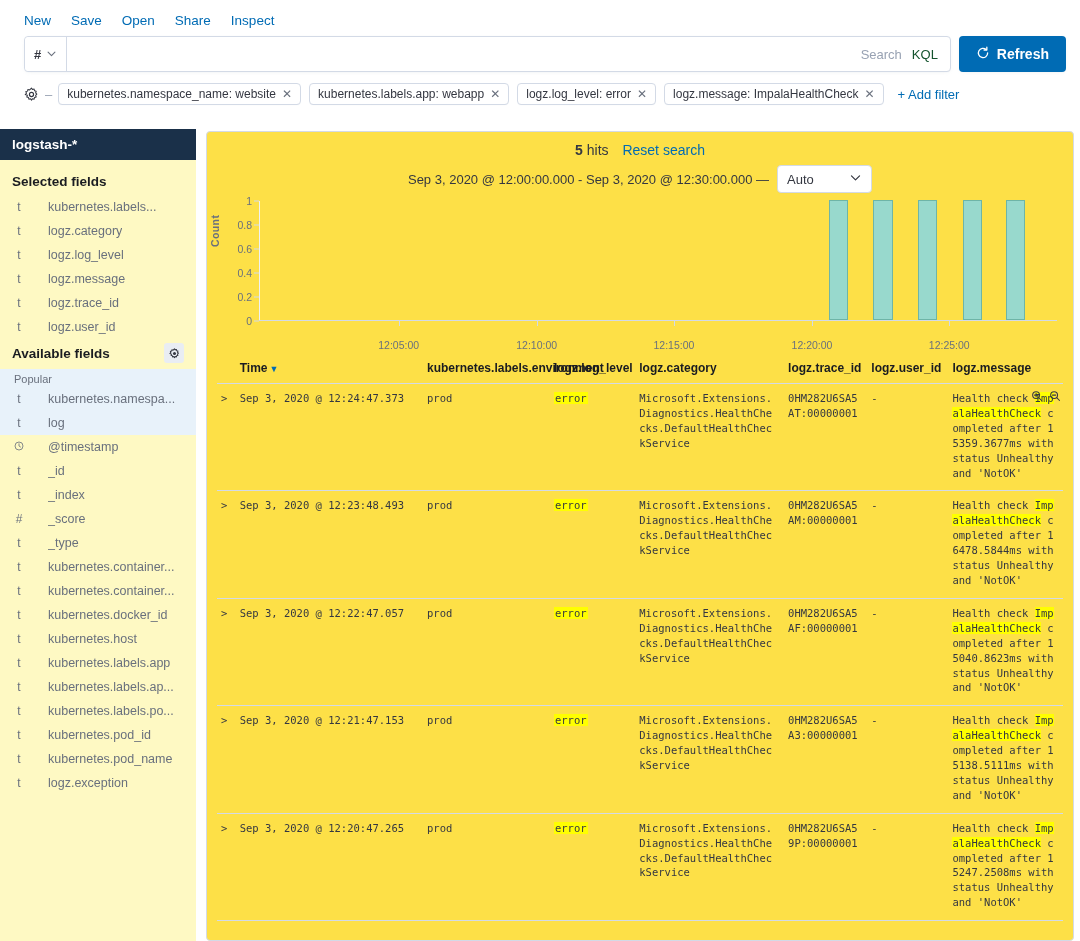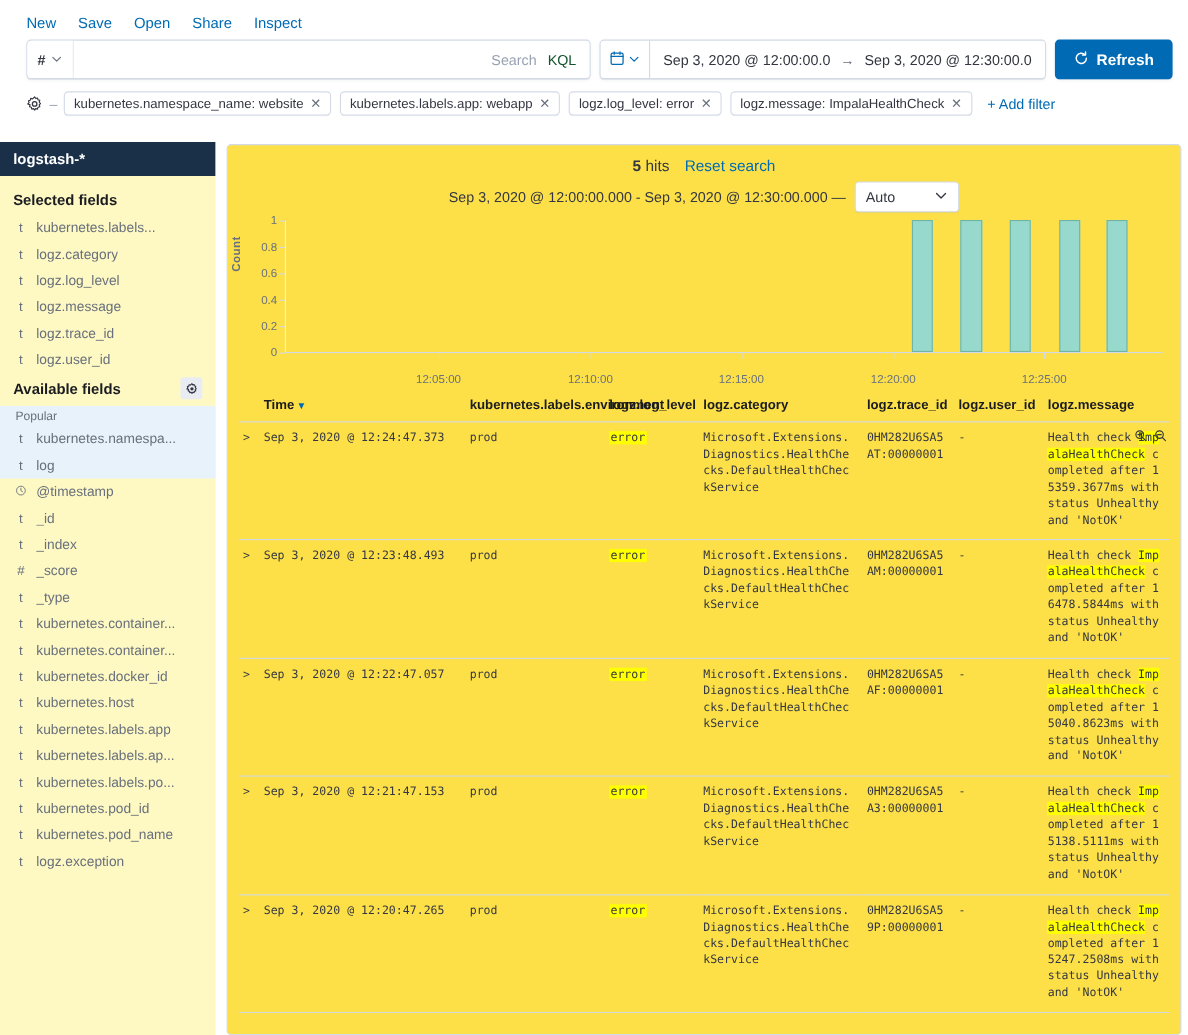--- a/index.html
+++ b/index.html
@@ -107,21 +107,21 @@
   }
   .gear-sq {
     width:20px;height:20px;border-radius:3px;background:#e9edf3;
     display:flex;align-items:center;justify-content:center;cursor:pointer;
   }
   .field {
     display:flex; align-items:center; gap:9px;
     padding: 5px 12px 5px 14px; font-size:12.5px; color:#69707d; cursor:pointer;
   }
   .field .ftype { width:10px; text-align:center; color:#69707d; font-size:12px; flex:0 0 10px;}
-  .field .fname { overflow:hidden; white-space:nowrap; }
+  .field .fname { overflow:hidden; white-space:nowrap;margin-left:15px; }
   .popular-block { background:#e8f2fa; }
   .popular-label { font-size:11px; color:#69707d; padding: 4px 12px 2px 14px; }
 
   
   .content { flex:1 1 auto; padding: 2px 6px 0 10px; overflow:hidden; }
   .panel {
     border:1px solid #d3dae6; border-radius:4px; background:#fde047;
     height: 100%; overflow:hidden;
   }
   .hits-row {
@@ -211,40 +211,20 @@
         <span>
           <svg width="11" height="11" viewBox="0 0 16 16">
               <path d="M3 6l5 5 5-5" fill="none" stroke="#69707d" stroke-width="1.6" stroke-linecap="round" stroke-linejoin="round"></path>
             </svg>
         </span>
       </div>
       <input class="searchinput" type="text" placeholder="Search" style="">
       <div class="kql">KQL</div>
     </div>
 
-    <div class="daterange">
-      <div class="cal-btn">
-        <span>
-          <svg width="14" height="14" viewBox="0 0 16 16">
-            <rect x="1.8" y="2.6" width="12.4" height="11.6" rx="1.4" fill="none" stroke="#006bb4" stroke-width="1.3"></rect>
-            <path d="M1.8 6h12.4M5 1.4v2.4M11 1.4v2.4" stroke="#006bb4" stroke-width="1.3" stroke-linecap="round"></path>
-          </svg>
-        </span>
-        <span>
-          <svg width="11" height="11" viewBox="0 0 16 16">
-              <path d="M3 6l5 5 5-5" fill="none" stroke="#006bb4" stroke-width="1.6" stroke-linecap="round" stroke-linejoin="round"></path>
-            </svg>
-        </span>
-      </div>
-      <div class="dates">
-        <span>Sep 3, 2020 @ 12:00:00.0</span>
-        <span class="arrow">→</span>
-        <span>Sep 3, 2020 @ 12:30:00.0</span>
-      </div>
-    </div>
 
     <button class="refresh">
       <span>
         <svg width="14" height="14" viewBox="0 0 16 16">
           <path d="M13.3 8A5.3 5.3 0 1 1 11.6 4.1" fill="none" stroke="#fff" stroke-width="1.5" stroke-linecap="round"></path>
           <path d="M12.4 1.4v3.2h-3.2" fill="none" stroke="#fff" stroke-width="1.5" stroke-linecap="round" stroke-linejoin="round"></path>
         </svg>
       </span>
       <span>Refresh</span>
     </button>

